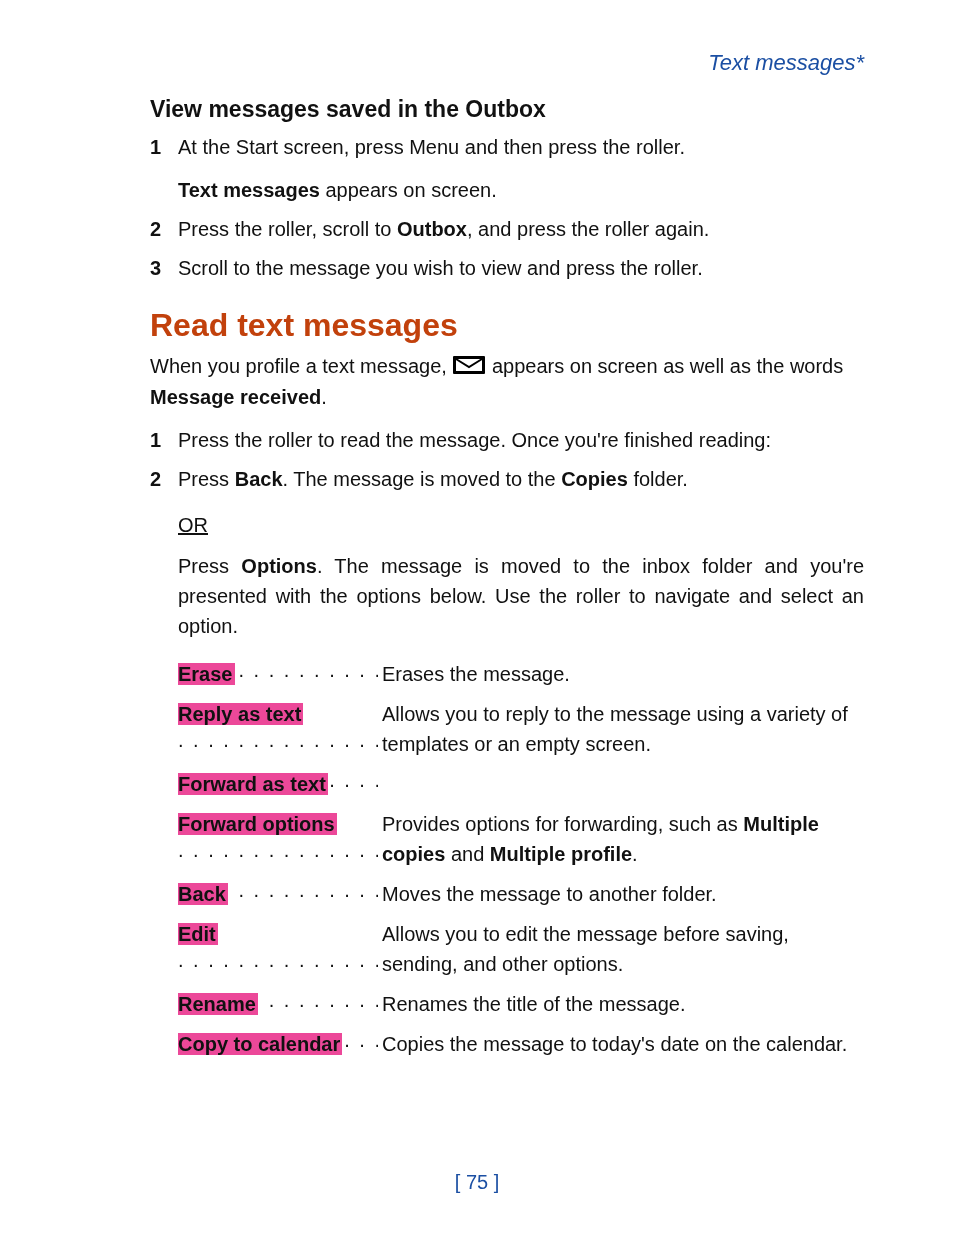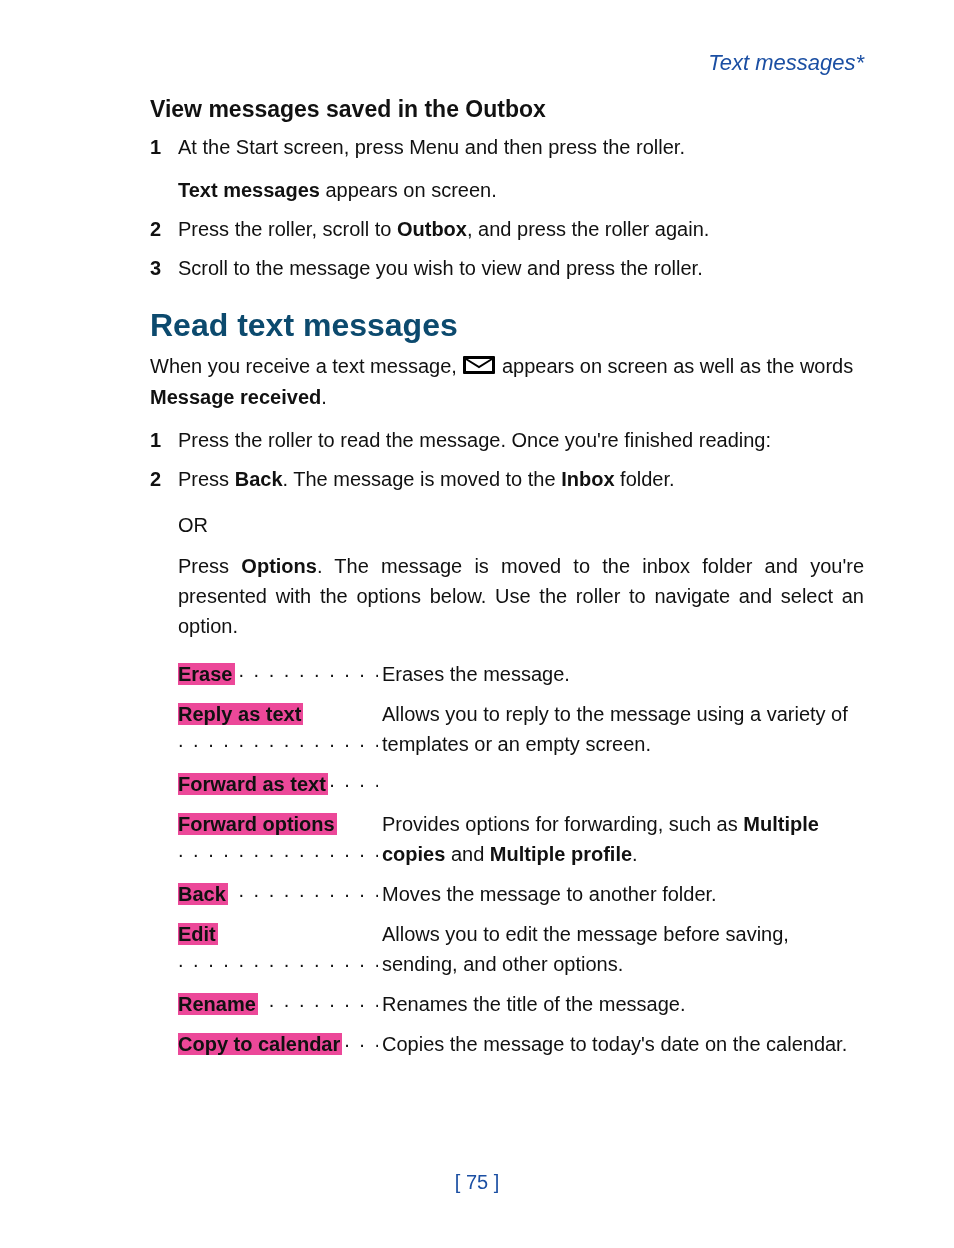--- a/index.html
+++ b/index.html
@@ -48,39 +48,40 @@
     font-weight: bold;
     text-align: left;
   }
   .li .body {
     flex: 1 1 auto;
   }
   .li .followup {
     margin-top: 14px;
   }
   .h1-blue {
-    color: #0c4a6e;
+    color: #c2410c;
     font-weight: bold;
     font-size: 32px;
     margin: 24px 0 8px 0;
   }
   .para {
     font-size: 20px;
     line-height: 1.45;
     margin: 4px 0 14px 0;
   }
   .envelope-icon {
     display: inline-block;
     vertical-align: -2px;
   }
   .or {
     margin-left: 28px;
     font-size: 20px;
     margin-top: 20px;
     margin-bottom: 14px;
+    text-decoration: underline;
   }
   .trail-block {
     margin-left: 28px;
     font-size: 20px;
     line-height: 1.5;
     text-align: justify;
     margin-bottom: 18px;
   }
   .opt-row {
     margin-left: 28px;
@@ -161,21 +162,21 @@
       <div class="num">3</div>
       <div class="body">
         <span>Scroll to the message you wish to view and press the roller.</span>
       </div>
     </div>
   </div>
 
   <div class="h1-blue">Read text messages</div>
 
   <div class="para">
-    <span>When you receive a text message, </span>
+    <span>When you profile a text message, </span>
     <span class="envelope-icon">
       <svg width="34" height="20" viewBox="0 0 34 20">
         <rect x="1" y="1" width="32" height="18" rx="1" ry="1" fill="#000"></rect>
         <rect x="4" y="4" width="26" height="12" fill="#fff"></rect>
         <polyline points="4,4 17,12 30,4" fill="none" stroke="#000" stroke-width="2"></polyline>
       </svg>
     </span>
     <span> appears on screen as well as the words </span><span class="bold">Message received</span><span>.</span>
   </div>
 
@@ -184,21 +185,21 @@
     <div class="li">
       <div class="num">1</div>
       <div class="body">
         <span>Press the roller to read the message. Once you're finished reading:</span>
       </div>
     </div>
 
     <div class="li">
       <div class="num">2</div>
       <div class="body">
-        <span>Press </span><span class="bold">Back</span><span>. The message is moved to the </span><span class="bold">Inbox</span><span> folder.</span>
+        <span>Press </span><span class="bold">Back</span><span>. The message is moved to the </span><span class="bold">Copies</span><span> folder.</span>
       </div>
     </div>
   </div>
 
   <div class="or">OR</div>
 
   <div class="trail-block">
     <span>Press </span><span class="bold">Options</span><span>. The message is moved to the inbox folder and you're presented with the options below. Use the roller to navigate and select an option.</span>
   </div>
 

